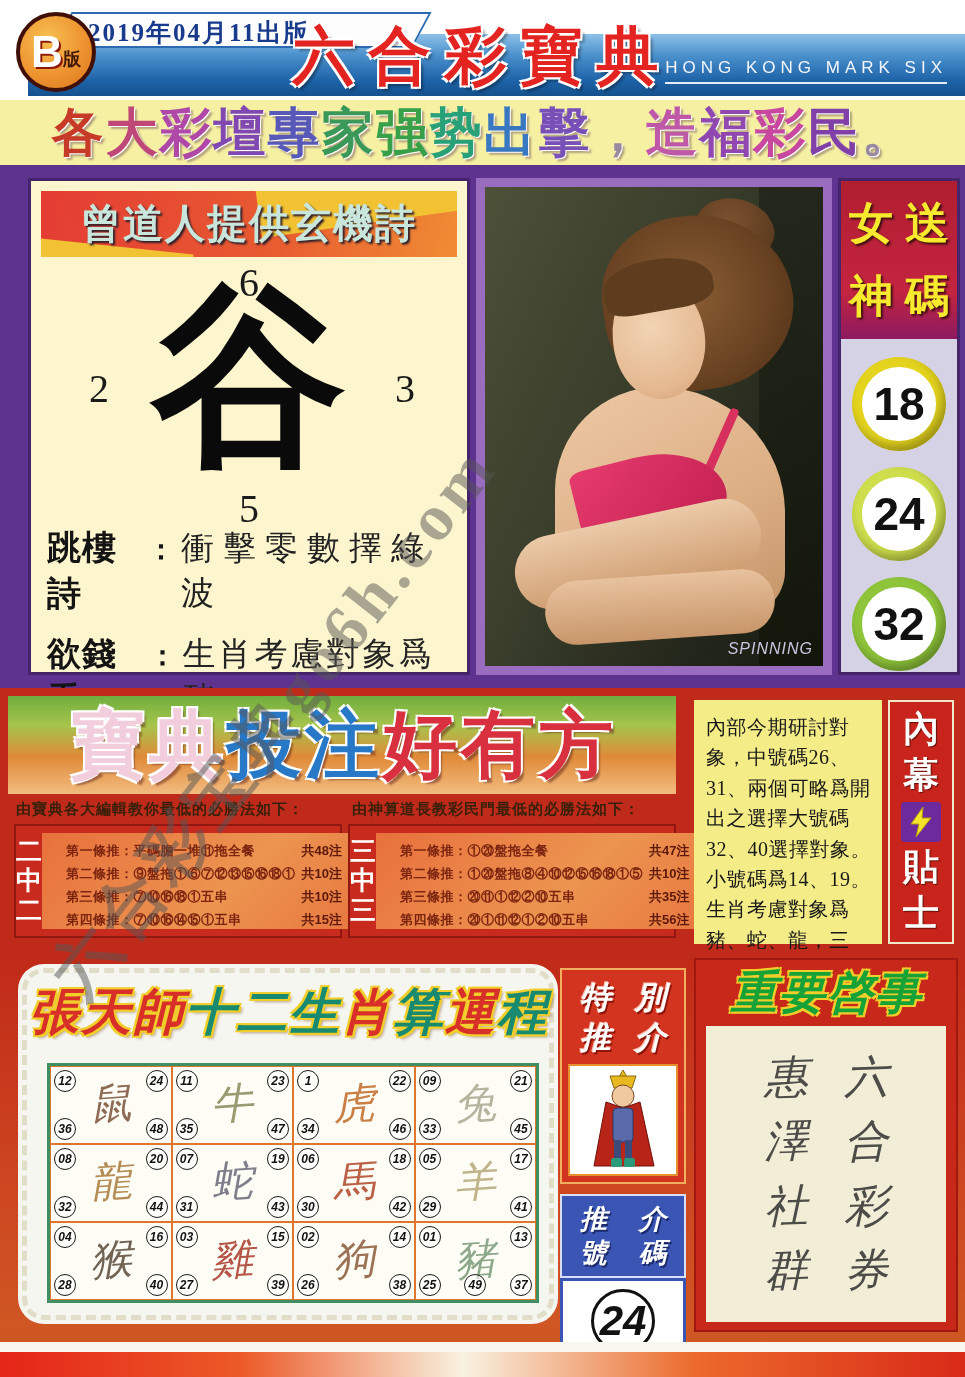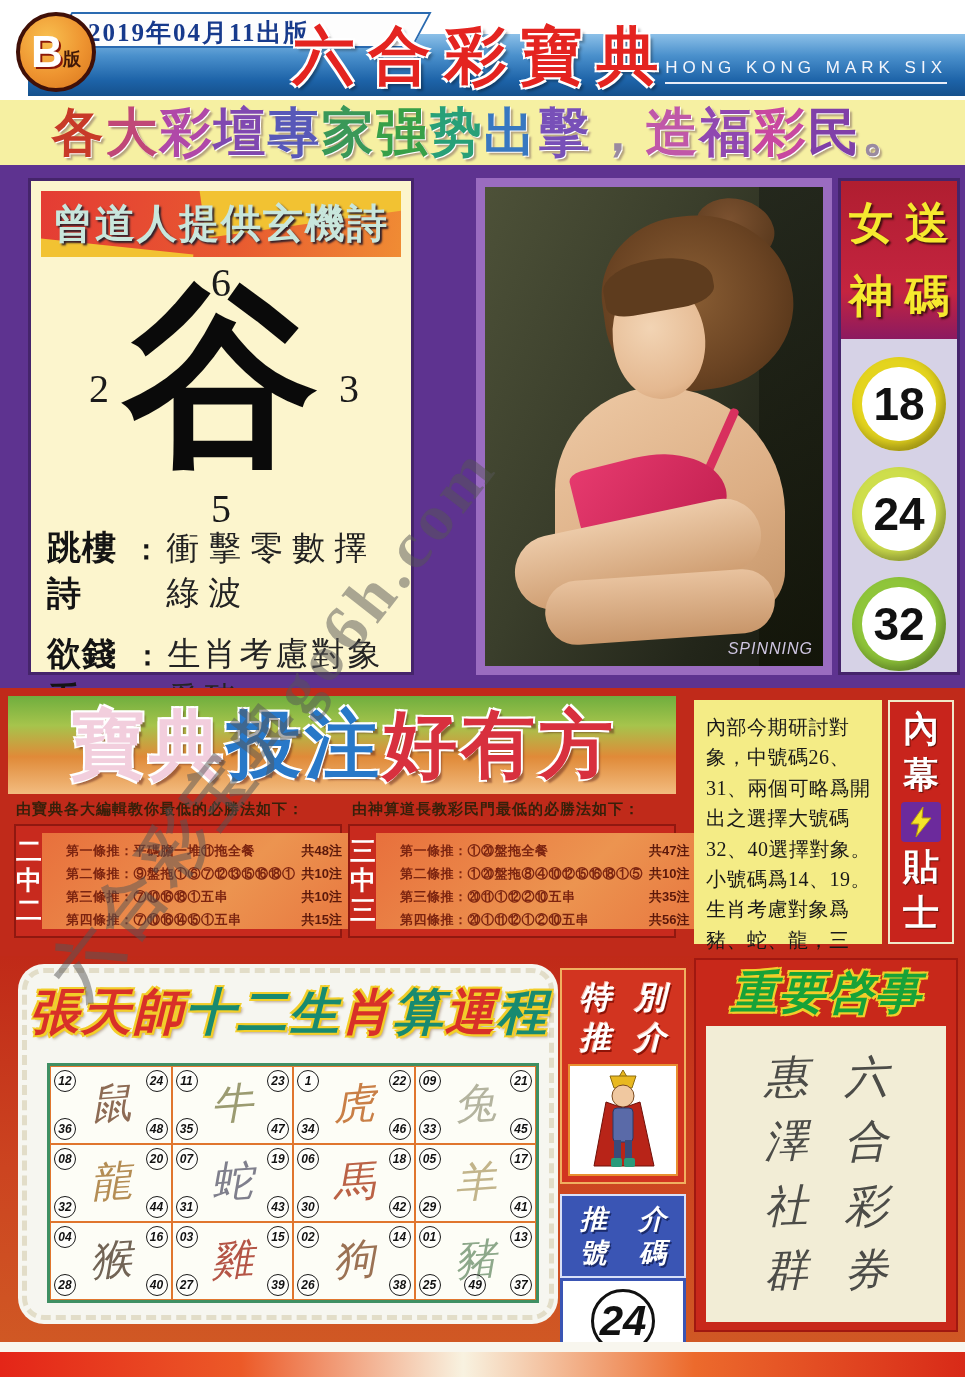--- a/index.html
+++ b/index.html
@@ -26,21 +26,21 @@
 
   
   .banner { position:absolute; left:0; top:100px; width:965px; height:65px; background:#f6f0a2;
     display:flex; align-items:center; justify-content:center; }
   .banner span { font-size:52px; font-weight:bold; font-family:"Liberation Serif", serif;
     text-shadow:1px 1px 0 #fff, 3px 3px 2px rgba(60,20,60,.35); margin:0 1px; }
 
   
   .sec-top { position:absolute; left:0; top:165px; width:965px; height:523px; background:#5e3390; }
 
-  .mystic { position:absolute; left:28px; top:13px; width:386px; height:497px; background:#fcf5cd;
+  .mystic { position:absolute; left:28px; top:13px; width:442px; height:497px; background:#fcf5cd;
     border:3px solid #45246b; }
   .mystic-hd { position:absolute; left:10px; top:10px; right:10px; height:66px;
     background:linear-gradient(100deg,#e43c34 0%,#e85a30 55%,#f08c34 100%); overflow:hidden; }
   .mystic-hd .wedge { position:absolute; right:-20px; top:-28px; width:220px; height:60px;
     background:#f2c232; transform:rotate(-8deg); }
   .mystic-hd .wedge2 { position:absolute; left:-30px; bottom:-44px; width:180px; height:56px;
     background:#f2c232; transform:rotate(6deg); }
   .mystic-hd .t { position:relative; display:block; text-align:center; line-height:66px;
     font-size:40px; font-weight:bold; color:#c8e6dc; letter-spacing:2px;
     font-family:"Liberation Serif", serif; text-shadow:2px 2px 2px #30202a; }

